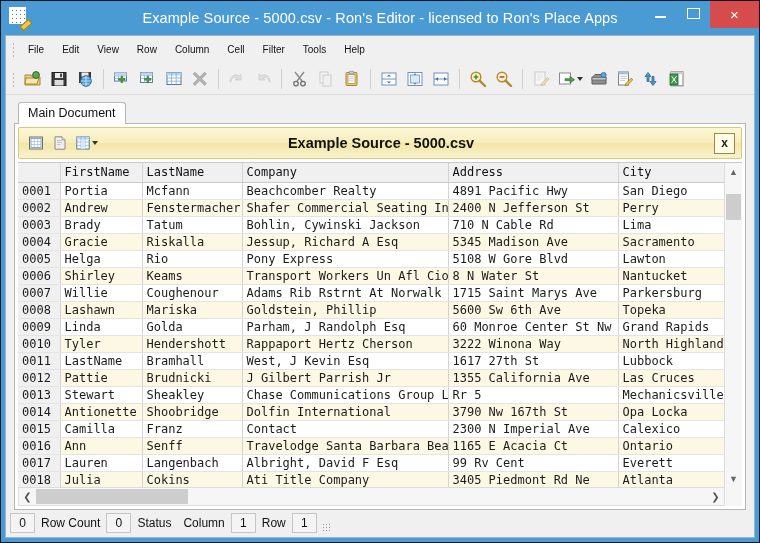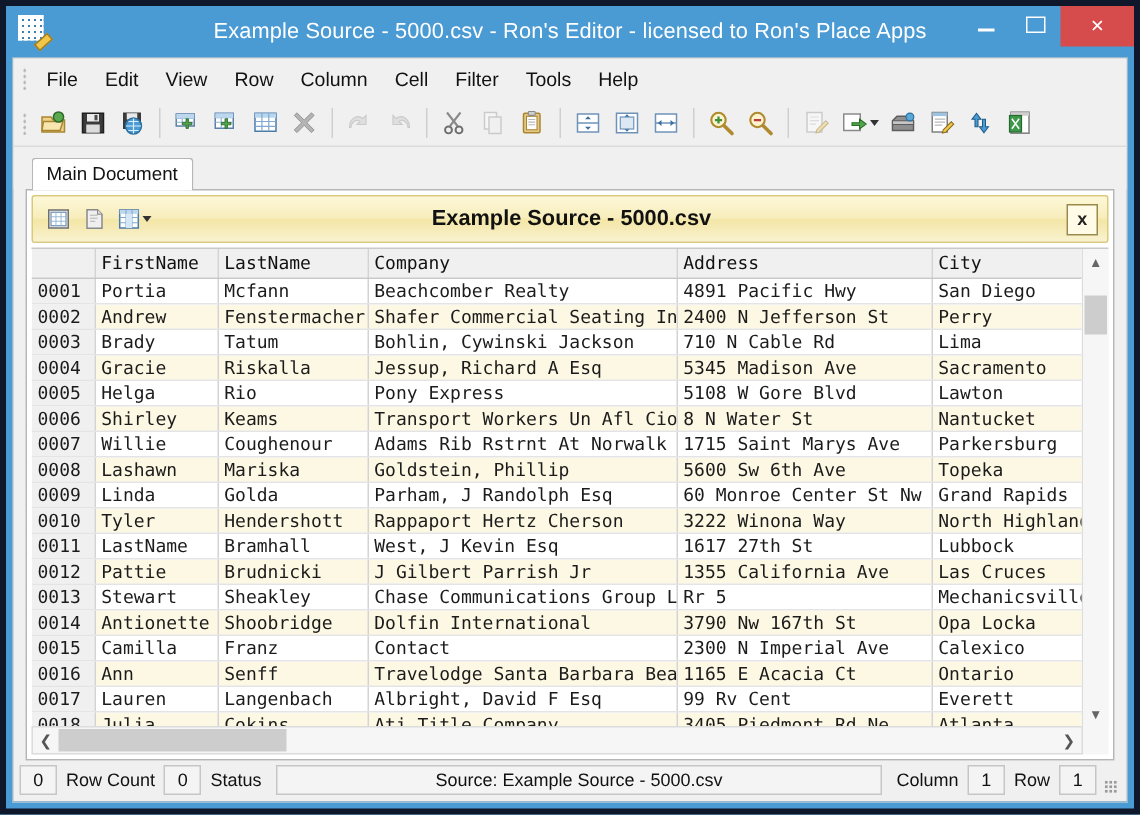--- a/index.html
+++ b/index.html
@@ -6,21 +6,21 @@
   body{
     width:760px;height:543px;overflow:hidden;
     font-family:"Liberation Sans", sans-serif;
     background:#4a9ad4;
   }
   
   #window{
     position:absolute;left:0;top:0;width:760px;height:543px;
     background:#4a9ad4;
     box-sizing:border-box;
-    border:4px solid #0f172a;
+    border:1px solid #0f172a;
   }
   .titlebar{
     position:relative;height:34px;
     display:flex;align-items:center;
   }
   .app-icon{
     width:22px;height:22px;margin-left:8px;margin-top:-2px;
     position:relative;flex:0 0 auto;
   }
   .app-icon .grid{
@@ -64,21 +64,21 @@
     background:#f0f0f0;
     padding-left:4px;
     border-bottom:1px solid transparent;
   }
   .grip{
     width:3px;height:15px;margin:0 4px 0 2px;
     background:
       radial-gradient(circle,#b6b6b6 42%,transparent 44%) 0 0/3px 4px repeat;
   }
   .menu-item{
-    padding:4px 9px;font-size:13px;color:#111;cursor:default;
+    padding:4px 9px;font-size:10px;color:#111;cursor:default;
   }
   
   .toolbar{
     height:30px;display:flex;align-items:center;
     padding-left:4px;gap:2px;
     background:#f0f0f0;
     border-bottom:1px solid #dcdcdc;
   }
   .tb-sep{width:1px;height:20px;background:#cfcfcf;margin:0 4px;}
   .tb-btn{width:24px;height:24px;position:relative;display:flex;align-items:center;justify-content:center;}
@@ -657,21 +657,20 @@
         <div class="hsb-corner"></div>
       </div>
 
     </div>
 
     <div class="statusbar">
       <div class="sb-val">0</div>
       <div class="sb-cell">Row Count</div>
       <div class="sb-val">0</div>
       <div class="sb-cell">Status</div>
-      <div class="sb-status-field">Source: Example Source - 5000.csv</div>
       <div class="sb-cell">Column</div>
       <div class="sb-val">1</div>
       <div class="sb-cell">Row</div>
       <div class="sb-val">1</div>
       <div class="sb-grip">
           <i></i>
         </div>
     </div>
 
   </div>

